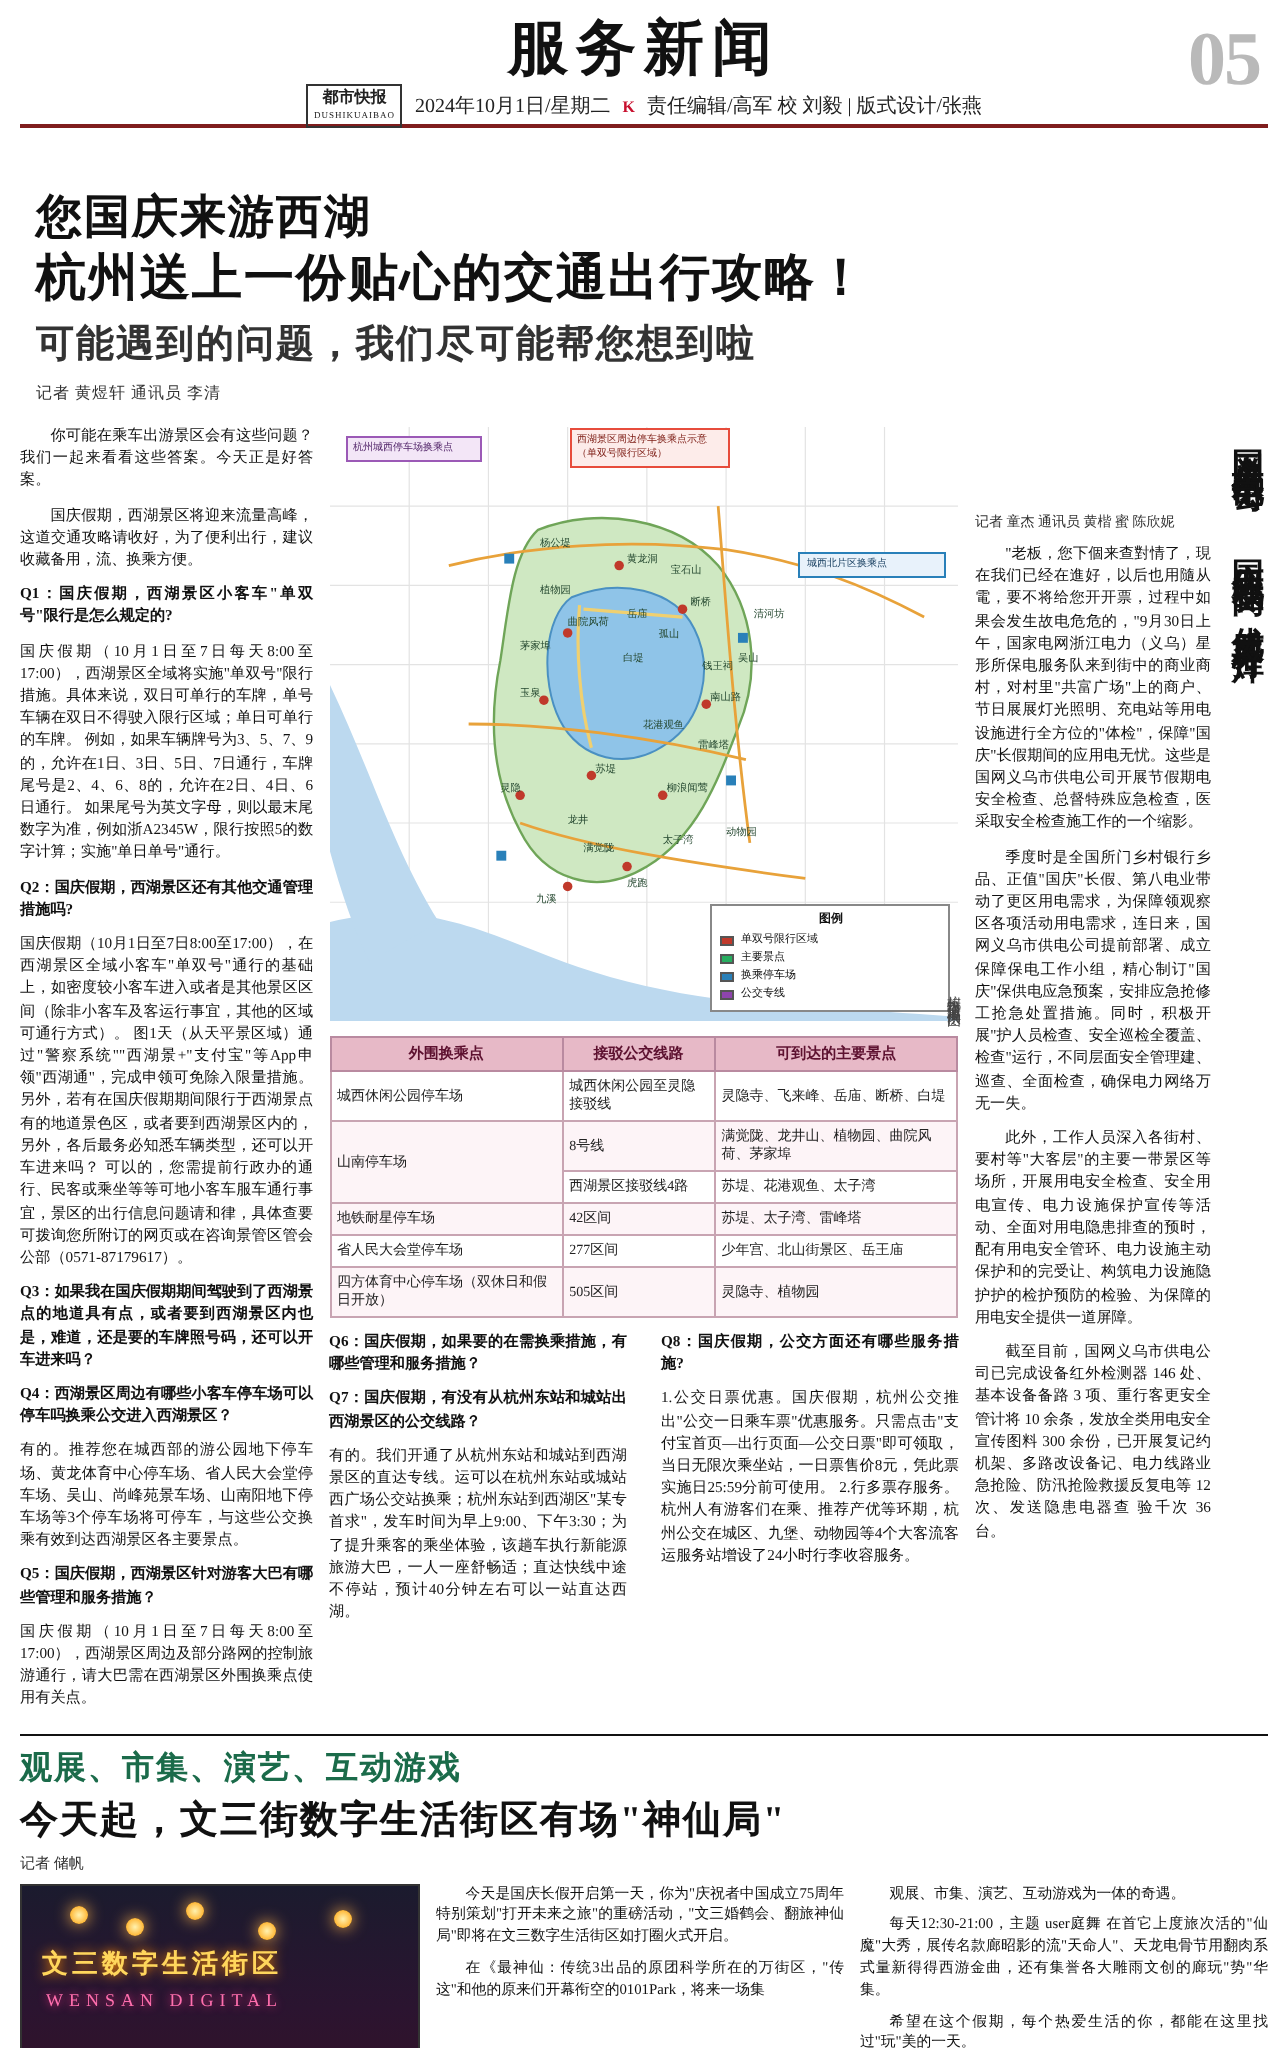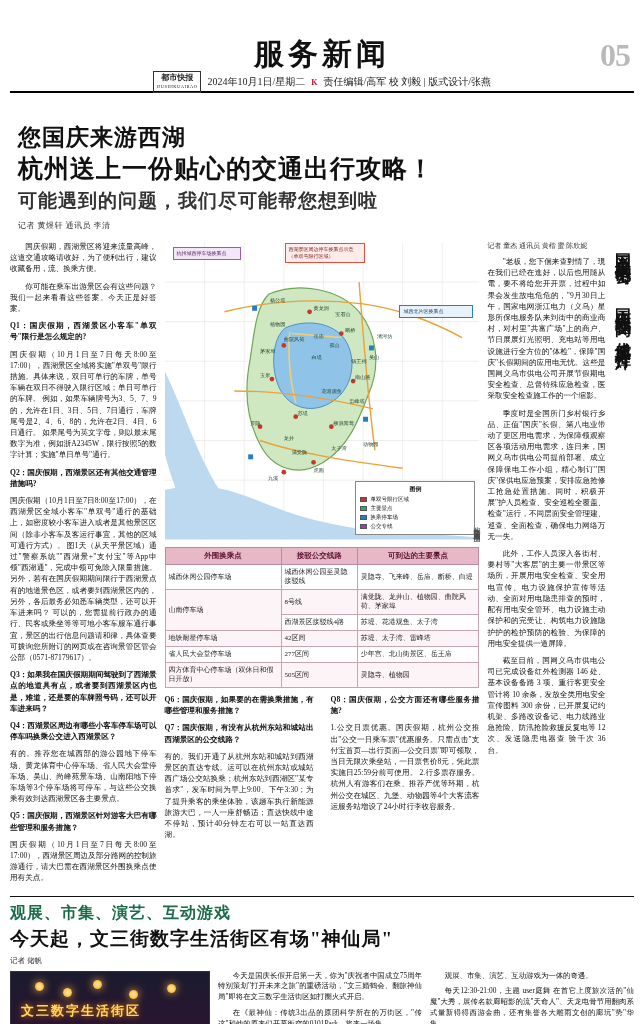--- a/index.html
+++ b/index.html
@@ -8,21 +8,21 @@
     width: 644px; height: 1024px;
     background: #ffffff;
     font-family: "Liberation Serif", serif;
     color: #111;
     overflow: hidden;
     position: relative;
   }
   .page { width:644px; height:1024px; position:relative; padding: 6px 10px 0 10px; }
 
   
-  .masthead { position:relative; height: 58px; border-bottom: 2px solid #000000; margin-top: 29px; }
+  .masthead { position:relative; height: 58px; border-bottom: 2px solid #7f1d1d; }
   .mh-title {
     text-align:center;
     font-family:"Liberation Serif", serif;
     font-weight:700;
     font-size: 30px;
     letter-spacing: 4px;
     line-height: 34px;
     padding-top: 2px;
   }
   .mh-sub {
@@ -33,21 +33,21 @@
   }
   .mh-logo {
     border:1px solid #333; padding:1px 3px; font-size:8px; line-height:9px;
     font-weight:700; text-align:center;
   }
   .mh-logo small { display:block; font-size:4.5px; letter-spacing:.5px; font-weight:400; }
   .mh-meta { font-size:10px; color:#222; }
   .mh-red { color:#c8102e; font-weight:700; }
   .pagenum {
     position:absolute; right:4px; top:2px;
-    font-size: 32px; font-weight:700; color:#b9b9b9; letter-spacing:-1px;
+    font-size: 38px; font-weight:700; color:#b9b9b9; letter-spacing:-1px;
   }
 
   
   .headline-wrap { padding: 10px 2px 4px 8px; }
   .hl1 { font-size: 23px; font-weight:700; letter-spacing:1px; color:#111; line-height:30px;margin-top:20px;}
   .hl2 { font-size: 25px; font-weight:700; letter-spacing:1px; color:#111; line-height:32px;}
   .hl3 { font-size: 19px; font-weight:700; color:#333; letter-spacing:1px; margin-top:3px;}
   .byline { font-size:8px; color:#333; margin-top:6px; letter-spacing:.5px;}
 
   
@@ -114,21 +114,21 @@
   }
   table.bus tr:nth-child(even) td { background:#fdf4f7; }
 
   
   .right-vert {
     position:absolute; right:0px; top:0px; height: 560px;
     writing-mode: vertical-rl; text-orientation: upright;
     font-size: 16px; font-weight:700; letter-spacing:2px; line-height:21px;
     color:#111;
   }
-  .right-body { width: 118px; }
+  .right-body { width: 118px; margin-top: 44px; }
   .right-byline { font-size:7px; color:#333; margin-bottom:5px; line-height:10px;}
 
   
   .bottom { margin-top:6px; border-top:1px solid #111; padding-top:6px; }
   .bl1 { font-size: 16px; font-weight:700; color:#1b6b4a; letter-spacing:1px;}
   .bl2 { font-size: 19px; font-weight:700; color:#111; letter-spacing:1px; margin-top:2px;}
   .bl-byline { font-size:7.5px; color:#333; margin-top:4px; }
   .bottom-grid { display:flex; gap:8px; margin-top:5px; }
   .photo {
     width: 200px; height: 138px; position:relative; overflow:hidden;
@@ -184,22 +184,22 @@
   <div class="headline-wrap">
     <div class="hl1">您国庆来游西湖</div>
     <div class="hl2">杭州送上一份贴心的交通出行攻略！</div>
     <div class="hl3">可能遇到的问题，我们尽可能帮您想到啦</div>
     <div class="byline">记者 黄煜轩 通讯员 李清</div>
   </div>
 
   <div class="body-area">
 
     <div class="col-text">
+      <p class="ptxt indent">你可能在乘车出游景区会有这些问题？我们一起来看看这些答案。今天正是好答案。</p>
       <p class="ptxt indent">国庆假期，西湖景区将迎来流量高峰，这道交通攻略请收好，为了便利出行，建议收藏备用，流、换乘方便。</p>
-      <p class="ptxt indent">你可能在乘车出游景区会有这些问题？我们一起来看看这些答案。今天正是好答案。</p>
 
       <p class="ptxt qhead">Q1：国庆假期，西湖景区小客车"单双号"限行是怎么规定的?</p>
       <p class="ptxt">国庆假期（10月1日至7日每天8:00至17:00），西湖景区全域将实施"单双号"限行措施。具体来说，双日可单行的车牌，单号车辆在双日不得驶入限行区域；单日可单行的车牌。
 例如，如果车辆牌号为3、5、7、9的，允许在1日、3日、5日、7日通行，车牌尾号是2、4、6、8的，允许在2日、4日、6日通行。
 如果尾号为英文字母，则以最末尾数字为准，例如浙A2345W，限行按照5的数字计算；实施"单日单号"通行。</p>
 
       <p class="ptxt qhead">Q2：国庆假期，西湖景区还有其他交通管理措施吗?</p>
       <p class="ptxt">国庆假期（10月1日至7日8:00至17:00），在西湖景区全域小客车"单双号"通行的基础上，如密度较小客车进入或者是其他景区区间（除非小客车及客运行事宜，其他的区域可通行方式）。
 图1天（从天平景区域）通过"警察系统""西湖景+"支付宝"等App申领"西湖通"，完成申领可免除入限量措施。
 另外，若有在国庆假期期间限行于西湖景点有的地道景色区，或者要到西湖景区内的，另外，各后最务必知悉车辆类型，还可以开车进来吗？

